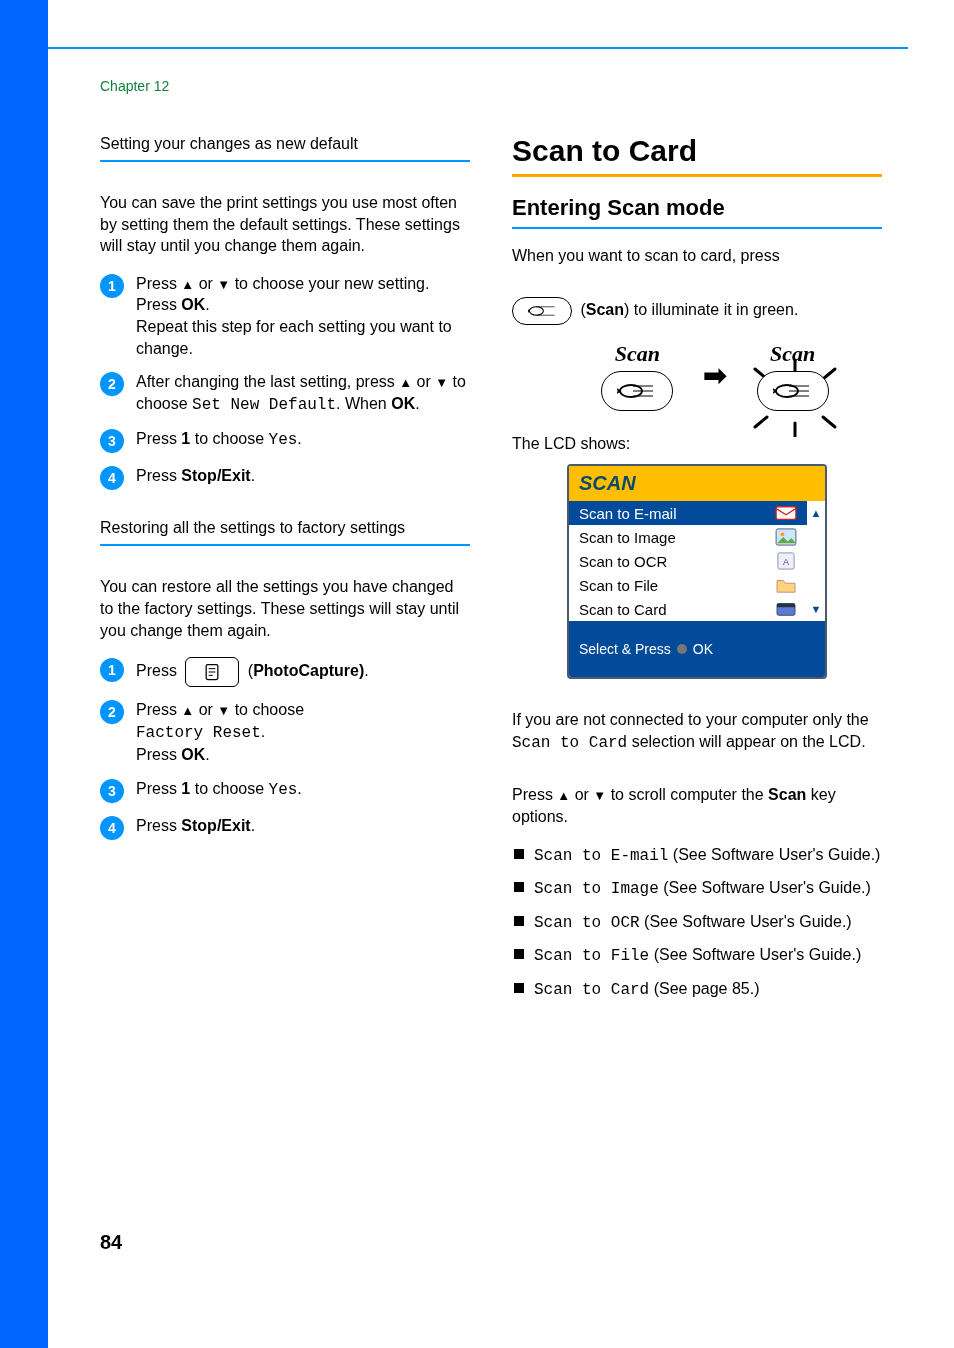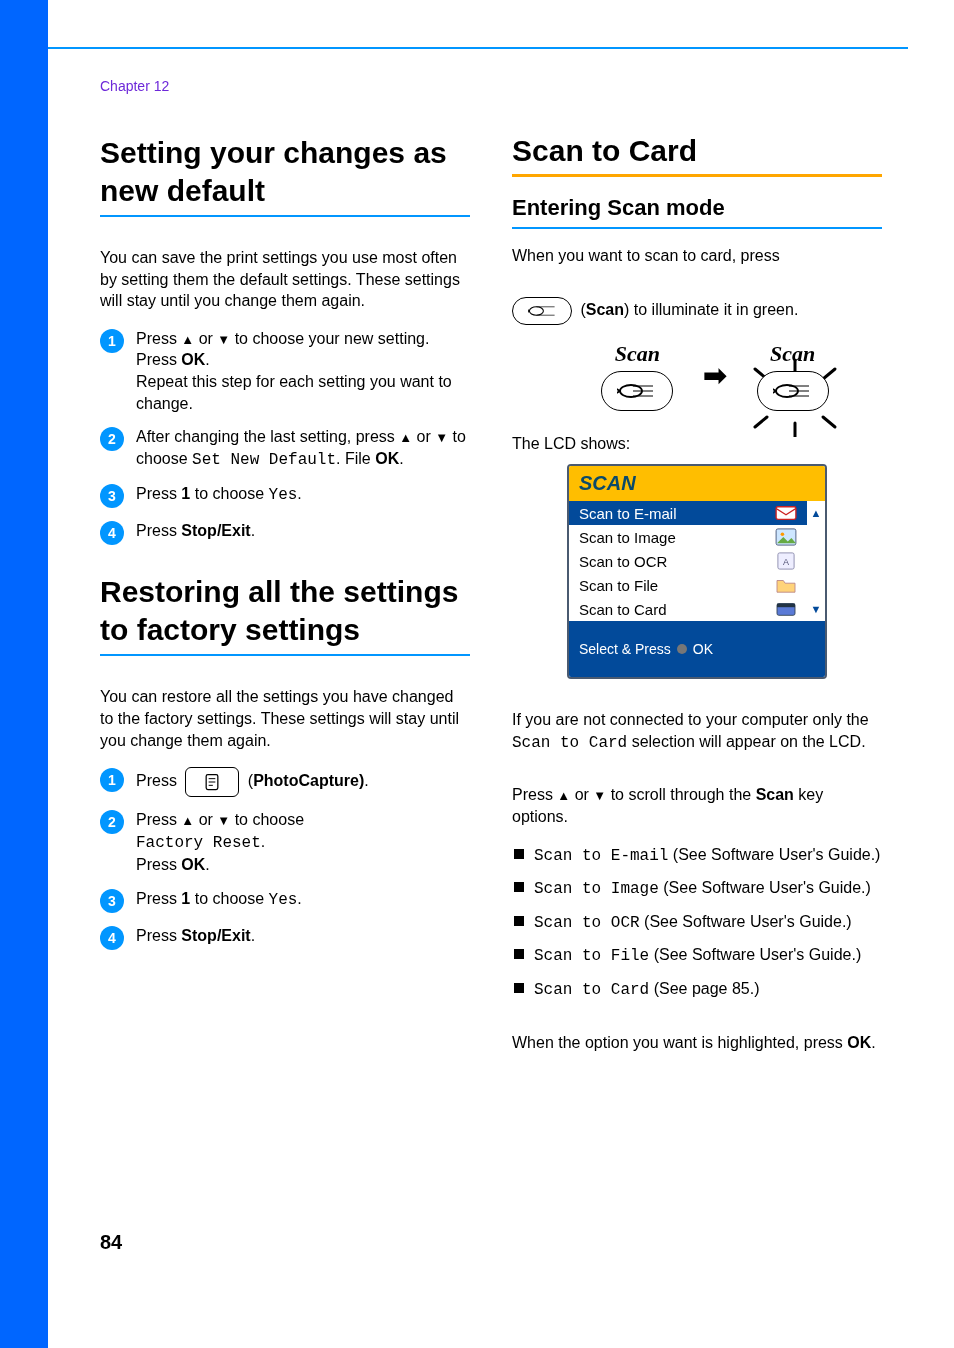--- a/index.html
+++ b/index.html
@@ -1,24 +1,24 @@
 <!DOCTYPE html>
 <html><head>
 <meta charset="utf-8">
 <style>
   * { box-sizing: border-box; margin: 0; padding: 0; }
   html, body { width: 954px; height: 1348px; font-family: Arial, Helvetica, sans-serif; color: #000; }
   .page { position: relative; width: 954px; height: 1348px; background: #fff; }
   .blue-bar { position: absolute; left: 0; top: 0; width: 48px; height: 1348px; background: #0066ff; }
   .orange-rule { position: absolute; left: 48px; top: 47px; width: 860px; height: 2px; background: #0196ff; }
   .content { position: absolute; left: 100px; top: 78px; width: 790px; }
-  .chapter { font-size: 14px; color: #6d28d9; margin-bottom: 40px; }
+  .chapter { font-size: 14px; color: #15803d; margin-bottom: 40px; }
   .cols { display: flex; gap: 42px; }
   .col { width: 370px; }
-  h2.section { font-size: 30px; font-weight: bold; line-height: 1.25; margin-bottom: 6px; }
+  h2.section { font-size: 16px; font-weight: normal; line-height: 1.25; margin-bottom: 6px; }
   h2.section.first { margin-top: 0; }
   .underline-blue { height: 2px; background: #0196ff; margin-bottom: 16px; }
   .underline-orange { height: 3px; background: #ffa600; margin-bottom: 18px; }
   p.body { font-size: 16px; line-height: 1.35; margin-bottom: 16px; margin-top: 30px; }
   p.body2 { font-size: 16px; line-height: 1.35; margin-bottom: 8px; }
   .step { display: flex; align-items: flex-start; gap: 12px; margin-bottom: 12px; }
   .step-num { flex: none; width: 24px; height: 24px; border-radius: 50%; background: #0196ff; color: #fff; font-size: 14px; font-weight: bold; display: flex; align-items: center; justify-content: center; margin-top: 1px; }
   .step-text { font-size: 16px; line-height: 1.35; flex: 1; }
   .mono { font-family: "Courier New", monospace; }
   .bold { font-weight: bold; }
@@ -88,21 +88,21 @@
           <div class="step-text">
             <span>Press </span><span class="up-tri"></span><span> or </span><span class="down-tri"></span><span> to choose your new setting.</span><br>
             <span>Press </span><span class="bold">OK</span><span>.</span><br>
             <span>Repeat this step for each setting you want to change.</span>
           </div>
         </div>
 
         <div class="step">
           <div class="step-num">2</div>
           <div class="step-text">
-            <span>After changing the last setting,  press </span><span class="up-tri"></span><span> or </span><span class="down-tri"></span><span> to choose </span><span class="mono">Set New Default</span><span>. File </span><span class="bold">OK</span><span>.</span>
+            <span>After changing the last setting,  press </span><span class="up-tri"></span><span> or </span><span class="down-tri"></span><span> to choose </span><span class="mono">Set New Default</span><span>. When </span><span class="bold">OK</span><span>.</span>
           </div>
         </div>
 
         <div class="step">
           <div class="step-num">3</div>
           <div class="step-text">
             <span>Press </span><span class="bold">1</span><span> to choose </span><span class="mono">Yes</span><span>.</span>
           </div>
         </div>
 
@@ -260,32 +260,29 @@
             <span class="lcd-dot"></span>
             <span>OK</span>
           </div>
         </div>
 
         <p class="body">
           <span>If you are not connected to your computer only the </span><span class="mono">Scan to Card</span><span> selection will appear on the LCD.</span>
         </p>
 
         <p class="body">
-          <span>Press </span><span class="up-tri"></span><span> or </span><span class="down-tri"></span><span> to scroll through the </span><span class="bold">Scan</span><span> key options.</span>
+          <span>Press </span><span class="up-tri"></span><span> or </span><span class="down-tri"></span><span> to scroll computer the </span><span class="bold">Scan</span><span> key options.</span>
         </p>
 
         <ul class="square">
           <li><span class="mono">Scan to E-mail</span><span> (See </span><span class="italic">Software User's Guide</span><span>.)</span></li>
           <li><span class="mono">Scan to Image</span><span> (See </span><span class="italic">Software User's Guide</span><span>.)</span></li>
           <li><span class="mono">Scan to OCR</span><span> (</span><span class="italic">See Software User's Guide</span><span>.)</span></li>
           <li><span class="mono">Scan to File</span><span> (See </span><span class="italic">Software User's Guide</span><span>.)</span></li>
           <li><span class="mono">Scan to Card</span><span> (See page 85.)</span></li>
         </ul>
 
-        <p class="body">
-          <span>When the option you want is highlighted, press </span><span class="bold">OK</span><span>.</span>
-        </p>
       </div>
     </div>
   </div>
 
   <div class="pagenum">84</div>
 </div>
 
 </body></html>

